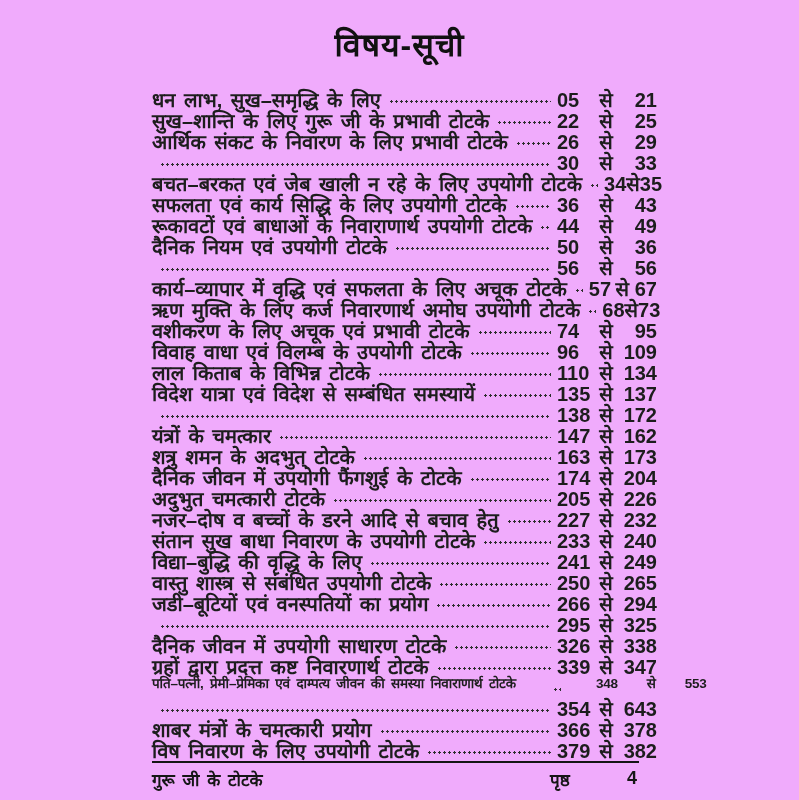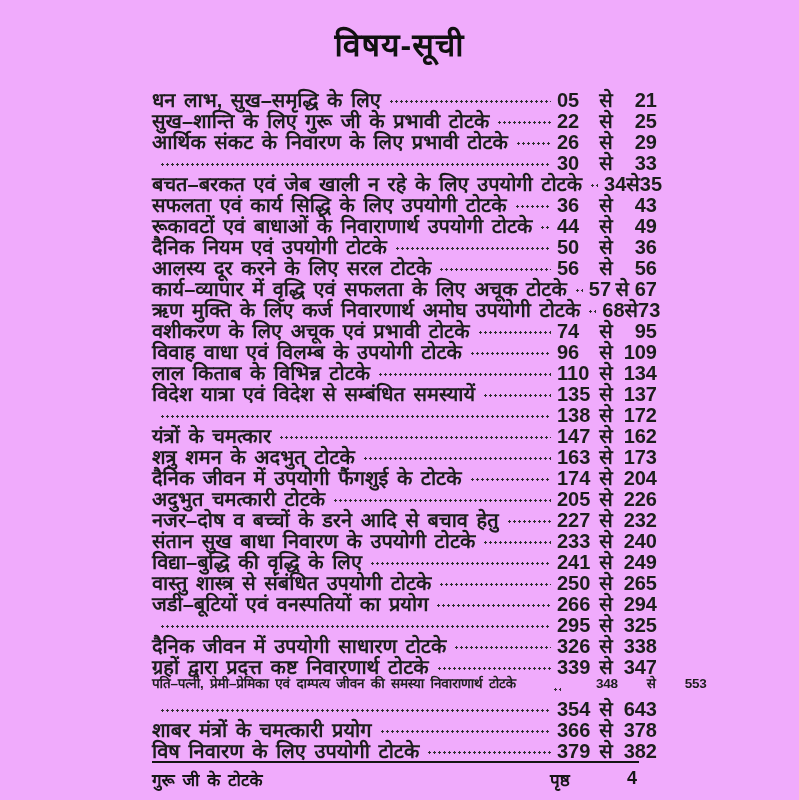--- a/index.html
+++ b/index.html
@@ -144,21 +144,20 @@
 
   <div class="row">
     <span class="t">दैनिक नियम एवं उपयोगी टोटके</span>
     <span class="leader"></span>
     <span class="pg from">50</span>
     <span class="pg sep">से</span>
     <span class="pg to">36</span>
   </div>
 
   <div class="row">
-    <span class="t">आलस्य दूर करने के लिए सरल टोटके</span>
     <span class="leader"></span>
     <span class="pg from">56</span>
     <span class="pg sep">से</span>
     <span class="pg to">56</span>
   </div>
 
   <div class="row">
     <span class="t">कार्य–व्यापार में वृद्धि एवं सफलता के लिए अचूक टोटके</span>
     <span class="leader"></span>
     <span class="pg from">57</span>

